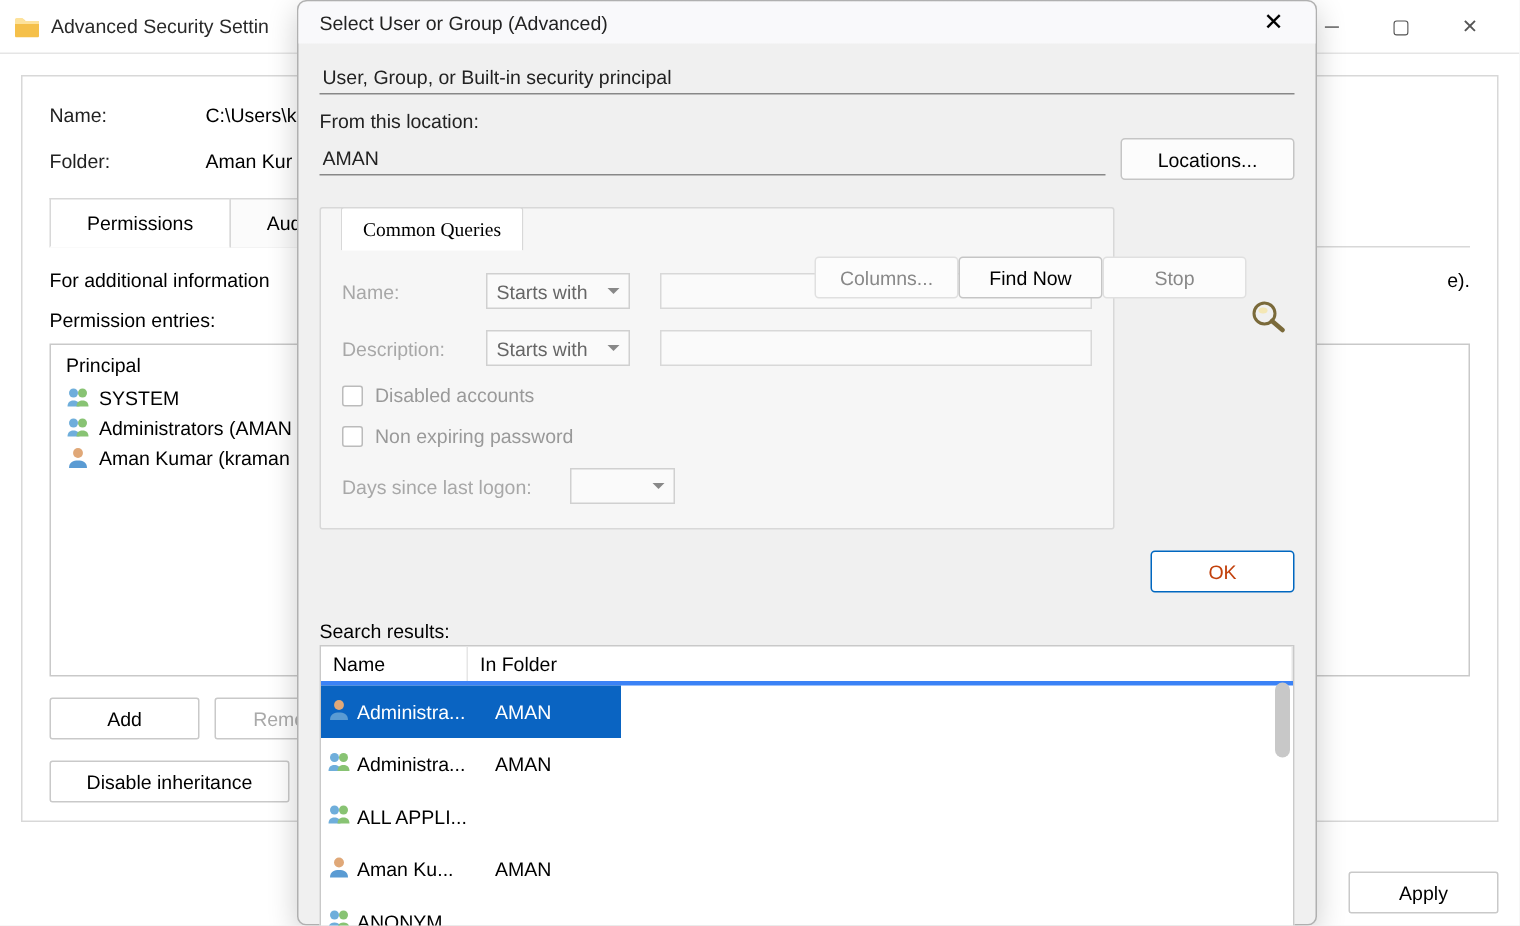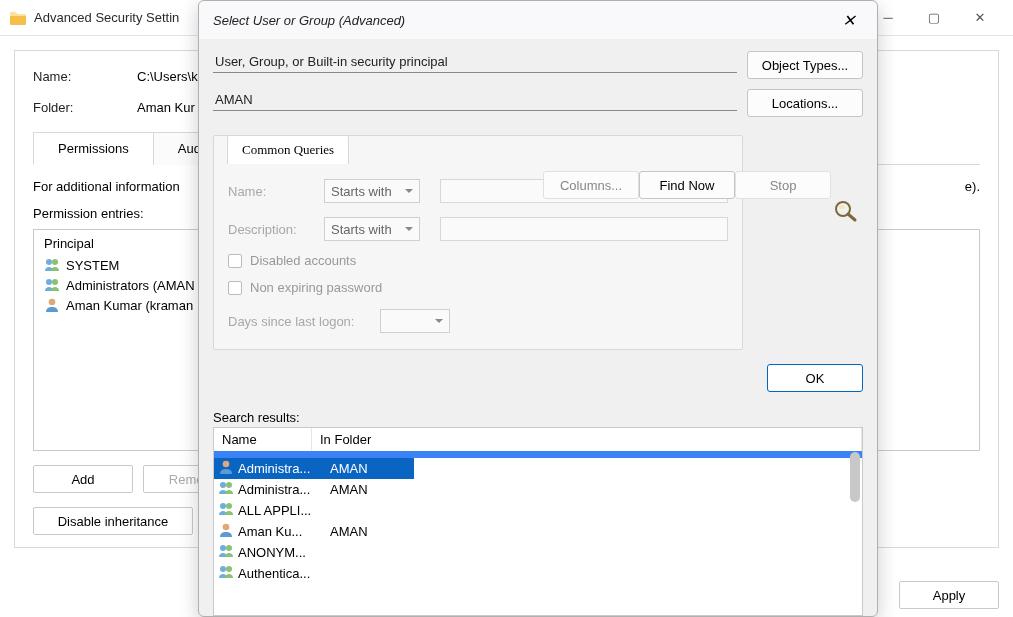--- a/index.html
+++ b/index.html
@@ -25,58 +25,58 @@
     .bg-entry { display: flex; align-items: center; gap: 6px; margin-bottom: 4px; }
     .person-glyph { width: 16px; height: 16px; display: inline-flex; align-items: center; justify-content: center; }
     .bg-btns { display: flex; gap: 10px; margin-top: 14px; }
     .bg-btn { min-width: 100px; height: 28px; border: 1px solid #c9c9c9; background: #fff; border-radius: 2px; }
     .bg-btn.disabled { color: #aaa; }
     .bg-disable { margin-top: 14px; }
     .bg-bottom { display: flex; justify-content: flex-end; padding: 8px 14px; gap: 8px; position: absolute; bottom: 0; right: 0; left: 0; }
     
     
     .dialog { position: absolute; left: 198px; top: 0; width: 680px; height: 617px; background: #f0f0f0; border: 1px solid #b0b0b0; border-radius: 6px; box-shadow: 0 6px 20px rgba(0,0,0,.2); display: flex; flex-direction: column; }
-    .dlg-titlebar { height: 38px; display: flex; align-items: center; padding: 0 14px; background: linear-gradient(#f9f9fb,#f9f9fb); border-radius: 6px 6px 0 0; font-style: italic; }
+    .dlg-titlebar { height: 38px; display: flex; align-items: center; padding: 0 14px; background: linear-gradient(#f9f9fb,#f9f9fb); border-radius: 6px 6px 0 0; }
     .dlg-titlebar .ttl { flex: 1; color: #222; }
     .dlg-close { width: 28px; height: 28px; display: flex; align-items: center; justify-content: center; font-size: 16px; }
     .dlg-body { padding: 12px 14px 0 14px; flex: 1; display: flex; flex-direction: column; }
     
     .field-group { margin-bottom: 10px; }
     .field-label { margin-bottom: 4px; color: #222; }
-    .field-row { display: flex; gap: 10px; align-items: flex-start; }
+    .field-row { display: flex; gap: 10px; align-items: center; }
     .field-input { flex: 1; height: 22px; border: none; border-bottom: 1px solid #888; background: transparent; padding: 2px 2px; color: #222; }
     .side-btn { width: 116px; height: 28px; border: 1px solid #c5c5c5; background: #fcfcfc; border-radius: 3px; white-space: nowrap; }
     
     .queries-frame { border: 1px solid #d8d8d8; background: #f6f6f6; border-radius: 2px; padding: 0 14px 16px 14px; margin-top: 8px; position: relative; }
     .queries-tab { display: inline-block; background: #fff; border: 1px solid #d8d8d8; border-bottom: none; padding: 6px 14px; border-radius: 2px 2px 0 0; position: relative; top: -1px; margin-left: -1px; font-family: Liberation Serif, serif; }
     .q-row { display: flex; align-items: center; margin-top: 14px; gap: 12px; }
     .q-lbl { width: 84px; color: #a8a8a8; }
     .q-combo { width: 96px; height: 24px; border: 1px solid #d0d0d0; background: #fafafa; display: flex; align-items: center; padding: 0 6px; color: #666; position: relative; text-align: center; }
     .q-combo::after { content: ""; position: absolute; right: 6px; top: 9px; border: 4px solid transparent; border-top-color: #888; }
     .q-text { flex: 1; height: 24px; border: 1px solid #d8d8d8; background: #fafafa; margin-left: 8px; }
     .q-check { display: flex; align-items: center; gap: 8px; color: #999; margin-top: 12px; }
     .q-checkbox { width: 14px; height: 14px; border: 1px solid #bbb; border-radius: 2px; background: #fff; }
     
     .right-col { position: absolute; right: 14px; top: 170px; display: flex; flex-direction: row; gap: 0; }
     .right-btn { width: 96px; height: 28px; border: 1px solid #c5c5c5; background: #fcfcfc; border-radius: 3px; }
     .right-btn.muted { color: #888; border-color: #e0e0e0; }
     .search-icon-large { width: 32px; height: 24px; margin-top: 28px; align-self: center; }
     
     .okcancel { display: flex; justify-content: flex-end; gap: 10px; padding: 14px 0; }
-    .okbtn { width: 96px; height: 28px; border: 1px solid #0067c0; background: #fff; color: #000000; border-radius: 3px; }
+    .okbtn { width: 96px; height: 28px; border: 1px solid #0067c0; background: #fff; color: #c2410c; border-radius: 3px; }
     .cbtn { width: 96px; height: 28px; border: 1px solid #c5c5c5; background: #fcfcfc; border-radius: 3px; }
     
     .results-label { margin-top: 4px; margin-bottom: 2px; }
     .results { border: 1px solid #c9c9c9; background: #fff; flex: 1; position: relative; }
-    .res-head { display: flex; border-bottom: 7px solid #3b82f6; }
+    .res-head { display: flex; border-bottom: 3px solid #3b82f6; }
     .res-head .col { padding: 4px 8px; border-right: 1px solid #e6e6e6; }
     .col-name { width: 98px; }
     .col-folder { flex: 1; }
     .res-row-wrap { width: 200px; }
-    .res-row { display: flex; align-items: center; height: 21px; padding: 0 4px; gap: 4px; }
+    .res-row { display: flex; align-items: center; height: 35px; padding: 0 4px; gap: 4px; }
     .res-row.sel { background: #0a64c2; color: #fff; }
     .res-row .nm { width: 88px; white-space: nowrap; overflow: hidden; text-overflow: ellipsis; }
     .res-row .fld { white-space: nowrap; }
     .res-scroll { position: absolute; right: 2px; top: 24px; width: 10px; height: 50px; background: #c8c8c8; border-radius: 5px; }
   </style>
 </head>
 <body>
 
 <div class="bg-window">
   <div class="bg-titlebar">
@@ -161,24 +161,24 @@
 
 <div class="dialog">
   <div class="dlg-titlebar">
     <div class="ttl">Select User or Group (Advanced)</div>
     <div class="dlg-close">✕</div>
   </div>
   <div class="dlg-body">
     <div class="field-group">
       <div class="field-row">
         <input class="field-input" readonly="" value="User, Group, or Built-in security principal" style="">
-        <button class="side-btn">Object Types...</button>
       </div>
     </div>
     <div class="field-group">
+      <div class="field-label">From this location:</div>
       <div class="field-row">
         <input class="field-input" readonly="" value="AMAN" style="">
         <button class="side-btn">Locations...</button>
       </div>
     </div>
 
     <div style="position:relative; display:flex">
       <div style="flex:1">
         <div class="queries-frame" style="width:530px">
           <span class="queries-tab">Common Queries</span>

